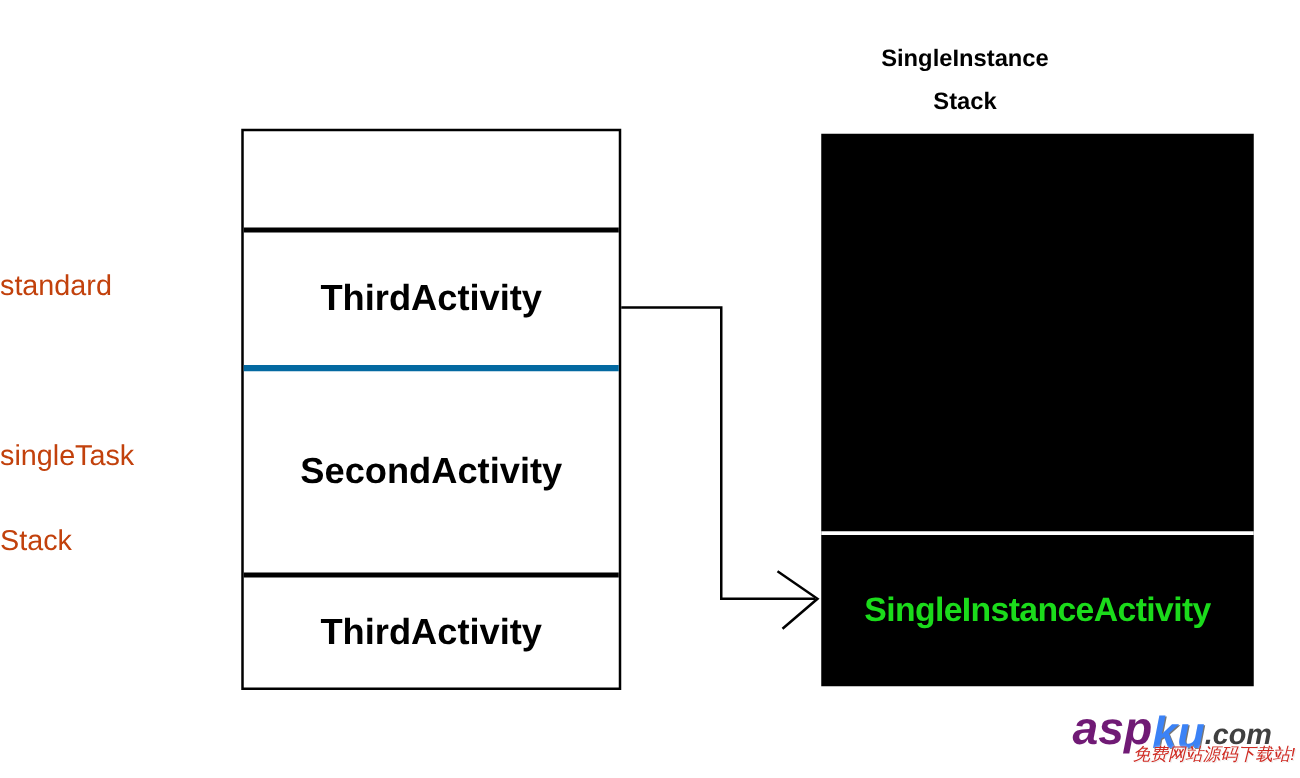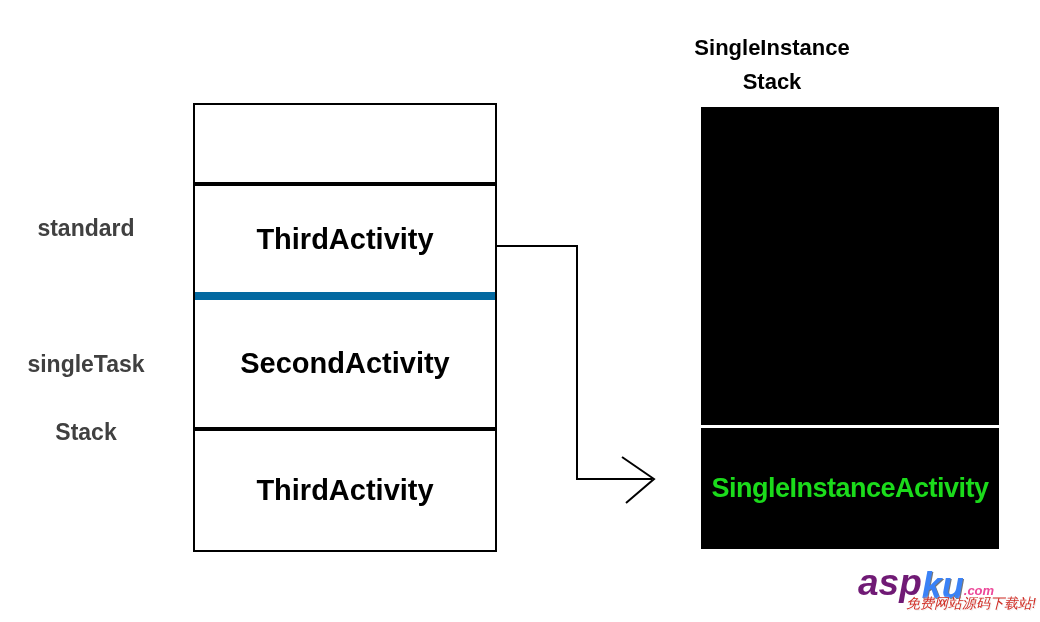--- a/index.html
+++ b/index.html
@@ -16,24 +16,24 @@
     overflow: hidden;
   }
 
   
   .left-label {
     position: absolute;
     left: 0;
     width: 172px;
     height: 30px;
     line-height: 30px;
-    text-align: center;
+    text-align: left;
     font-size: 23px;
-    font-weight: bold;
-    color: #404040;
+    font-weight: normal;
+    color: #c2410c;
   }
   .ll-0 { top: 213px; }
   .ll-1 { top: 281px; }
   .ll-2 { top: 349px; }
   .ll-3 { top: 417px; }
 
   
   .main-stack {
     position: absolute;
     left: 193px;
@@ -50,44 +50,43 @@
     display: flex;
     align-items: center;
     justify-content: center;
     font-size: 29px;
     font-weight: bold;
     color: #000000;
     box-sizing: border-box;
   }
   .row-0 { height: 77px; }
   .row-1 { height: 110px; border-top: 4px solid #000000; }
-  .row-2 { height: 135px; border-top: 8px solid #0369a1; }
+  .row-2 { height: 166px; border-top: 5px solid #0369a1; }
   .row-3 { flex: 1; border-top: 4px solid #000000; }
 
   
   .si-title {
     position: absolute;
     left: 622px;
     top: 31px;
     width: 300px;
     text-align: center;
-    font-size: 22px;
+    font-size: 19px;
     font-weight: bold;
     color: #000000;
     line-height: 34px;
   }
   .si-box {
     position: absolute;
     left: 657px;
     top: 107px;
-    width: 298px;
+    width: 346px;
     height: 442px;
     display: flex;
     flex-direction: column;
-    margin-left: 44px;
   }
   .si-empty {
     height: 318px;
   }
   .si-divider {
     height: 3px;
     background: #ffffff;
   }
   .si-cell {
     flex: 1;
@@ -133,22 +132,22 @@
     vertical-align: baseline;
   }
   .wm-ku {
     font-size: 36px;
     font-weight: bold;
     color: #3b82f6;
     text-shadow: 1px 1px 0 #777777;
     vertical-align: -3px;
   }
   .wm-tld {
-    font-size: 13px;
-    color: #ec4899;
+    font-size: 23px;
+    color: #404040;
     font-weight: bold;
   }
   .wm-tagline {
     position: absolute;
     right: 2px;
     top: 33px;
     font-size: 14px;
     font-weight: normal;
     white-space: nowrap;
     text-shadow: 0 0 2px #ffffff, 1px 1px 0 #eeeeee;

